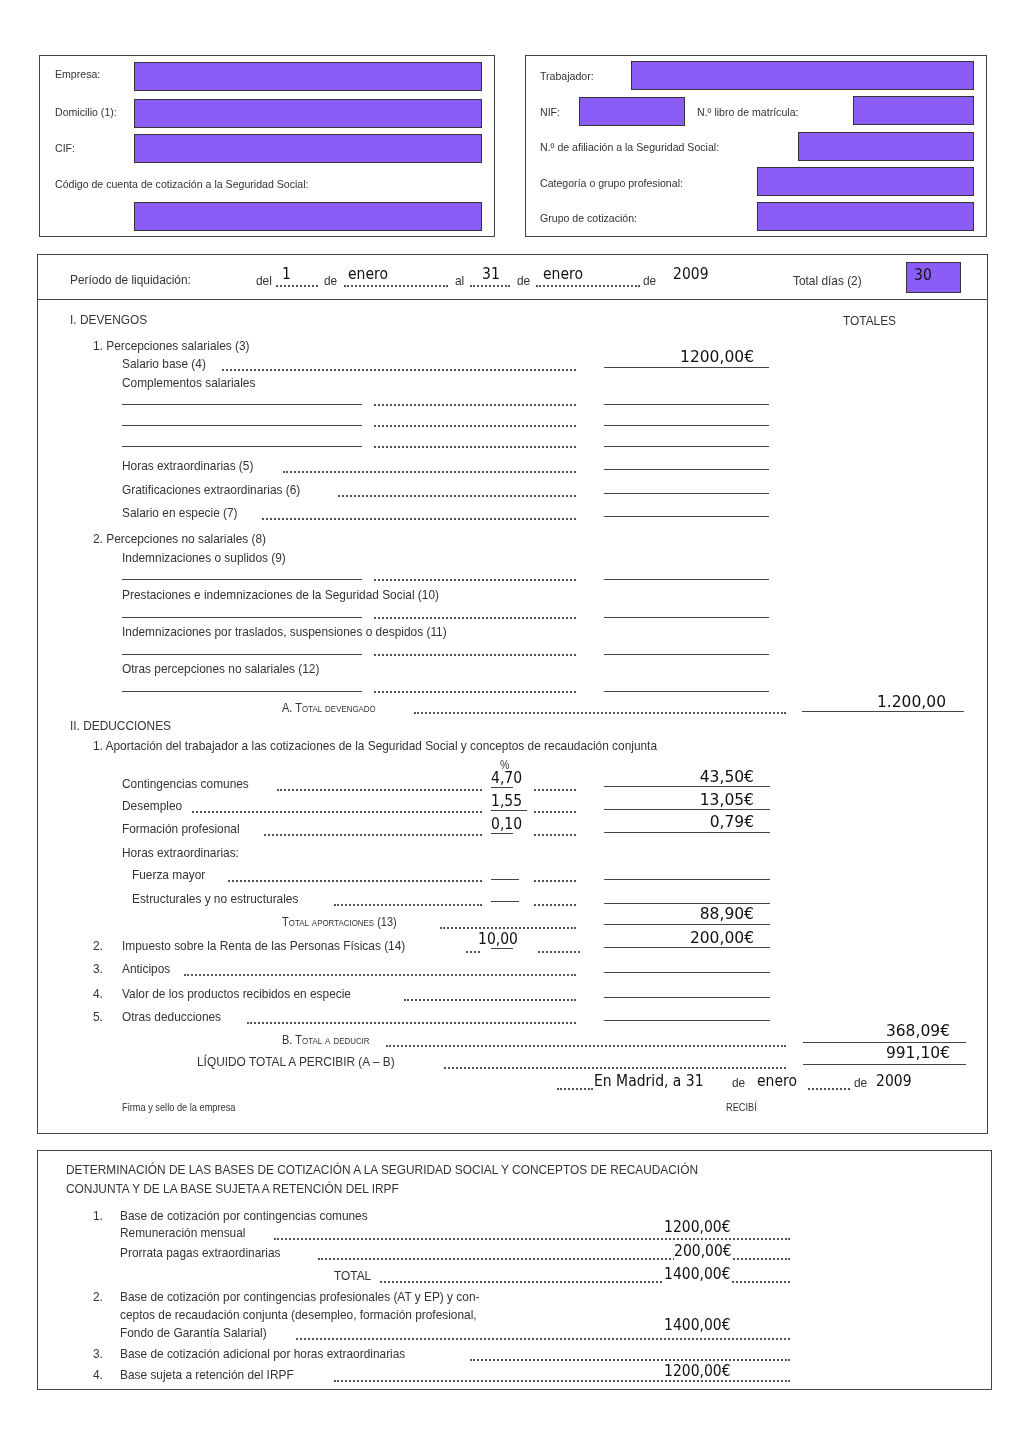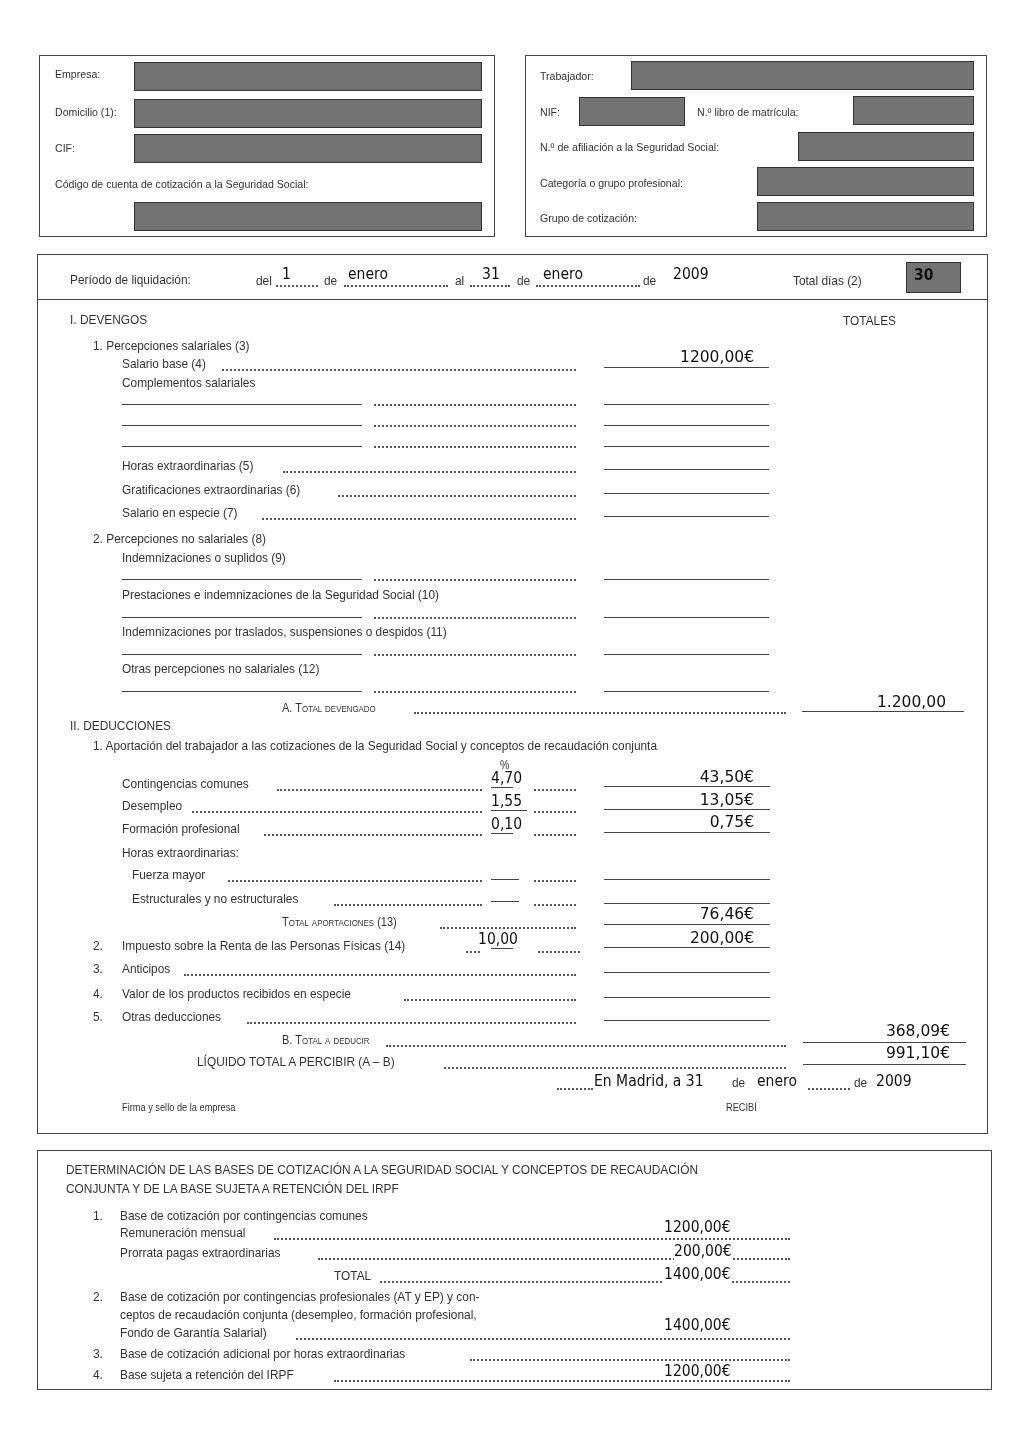--- a/index.html
+++ b/index.html
@@ -1,19 +1,19 @@
 <!DOCTYPE html>
 <html><head>
 <meta charset="utf-8">
 <style>
   html,body{margin:0;padding:0;background:#fff;}
   body{width:1024px;height:1448px;position:relative;overflow:hidden;
        font-family:"Liberation Sans",sans-serif;color:#222;}
   .box{position:absolute;border:1.5px solid #444;box-sizing:border-box;}
-  .fld{position:absolute;border:1.5px solid #333;box-sizing:border-box;background:#737373;font-weight:bold;}
+  .fld{position:absolute;border:1.5px solid #333;box-sizing:border-box;background:#8b5cf6;}
   .lbl{position:absolute;font-size:11.5px;color:#333;white-space:nowrap;transform:scaleX(0.92);transform-origin:left center;}
   .t{position:absolute;font-size:13.5px;color:#333;white-space:nowrap;transform:scaleX(0.88);transform-origin:left center;line-height:16px;}
   .sm{font-size:10.5px;}
   .hand{position:absolute;font-family:"DejaVu Sans",sans-serif;font-size:15.5px;color:#111;white-space:nowrap;line-height:18px;transform:scaleX(0.9);transform-origin:left center;}
   .handr{position:absolute;font-family:"DejaVu Sans",sans-serif;font-size:15.5px;color:#111;white-space:nowrap;line-height:18px;text-align:right;}
   .line{position:absolute;height:0;border-top:1.5px solid #444;}
   .dots{position:absolute;height:0;border-top:2px dotted #555;}
   .sc{font-variant:small-caps;}
 </style>
 </head>
@@ -143,40 +143,40 @@
 <div class="line" style="left:491px;top:810px;width:36px;"></div>
 <span class="dots" style="left:534px;top:811px;width:42px;"></span>
 <span class="handr" style="left:604px;width:150px;top:791px;">13,05€</span>
 <div class="line" style="left:604px;top:809px;width:166px;"></div>
 
 <span class="t" style="left:122px;top:821px;">Formación profesional</span>
 <span class="dots" style="left:264px;top:834px;width:218px;"></span>
 <span class="hand" style="left:491px;top:815px;">0,10</span>
 <div class="line" style="left:491px;top:833px;width:22px;"></div>
 <span class="dots" style="left:534px;top:834px;width:42px;"></span>
-<span class="handr" style="left:604px;width:150px;top:813px;">0,75€</span>
+<span class="handr" style="left:604px;width:150px;top:813px;">0,79€</span>
 <div class="line" style="left:604px;top:832px;width:166px;"></div>
 
 <span class="t" style="left:122px;top:845px;">Horas extraordinarias:</span>
 
 <span class="t" style="left:132px;top:867px;">Fuerza mayor</span>
 <span class="dots" style="left:228px;top:880px;width:254px;"></span>
 <div class="line" style="left:491px;top:879px;width:28px;"></div>
 <span class="dots" style="left:534px;top:880px;width:42px;"></span>
 <div class="line" style="left:604px;top:879px;width:166px;"></div>
 
 <span class="t" style="left:132px;top:891px;">Estructurales y no estructurales</span>
 <span class="dots" style="left:334px;top:904px;width:148px;"></span>
 <div class="line" style="left:491px;top:901px;width:28px;"></div>
 <span class="dots" style="left:534px;top:904px;width:42px;"></span>
 <div class="line" style="left:604px;top:903px;width:166px;"></div>
 
 <span class="t sc" style="left:282px;top:914px;font-size:12.5px;">Total aportaciones (13)</span>
 <span class="dots" style="left:440px;top:927px;width:136px;"></span>
-<span class="handr" style="left:604px;width:150px;top:905px;">76,46€</span>
+<span class="handr" style="left:604px;width:150px;top:905px;">88,90€</span>
 <div class="line" style="left:604px;top:924px;width:166px;"></div>
 
 <span class="t" style="left:93px;top:938px;">2.</span>
 <span class="t" style="left:122px;top:938px;">Impuesto sobre la Renta de las Personas Físicas (14)</span>
 <span class="dots" style="left:466px;top:951px;width:14px;"></span>
 <span class="hand" style="left:478px;top:930px;">10,00</span>
 <div class="line" style="left:491px;top:948px;width:22px;"></div>
 <span class="dots" style="left:538px;top:951px;width:42px;"></span>
 <span class="handr" style="left:604px;width:150px;top:929px;">200,00€</span>
 <div class="line" style="left:604px;top:947px;width:166px;"></div>

